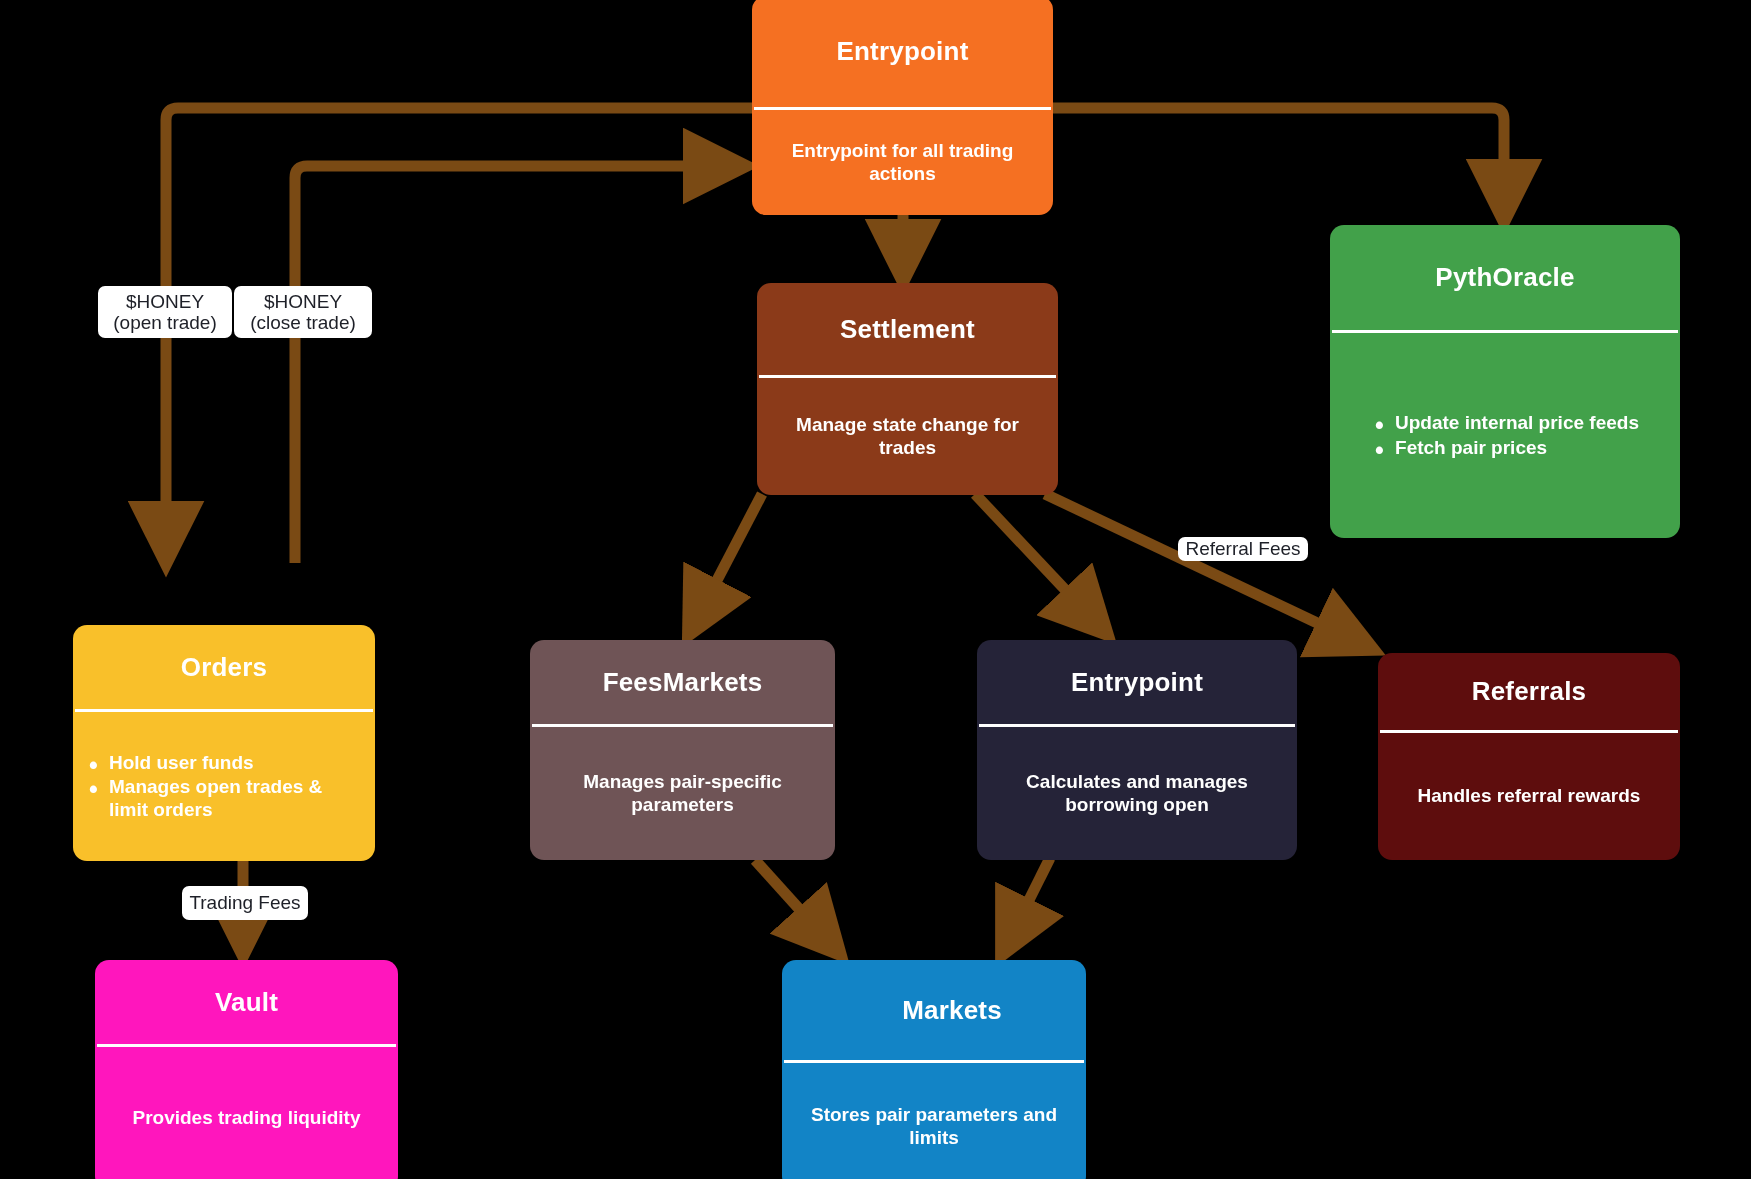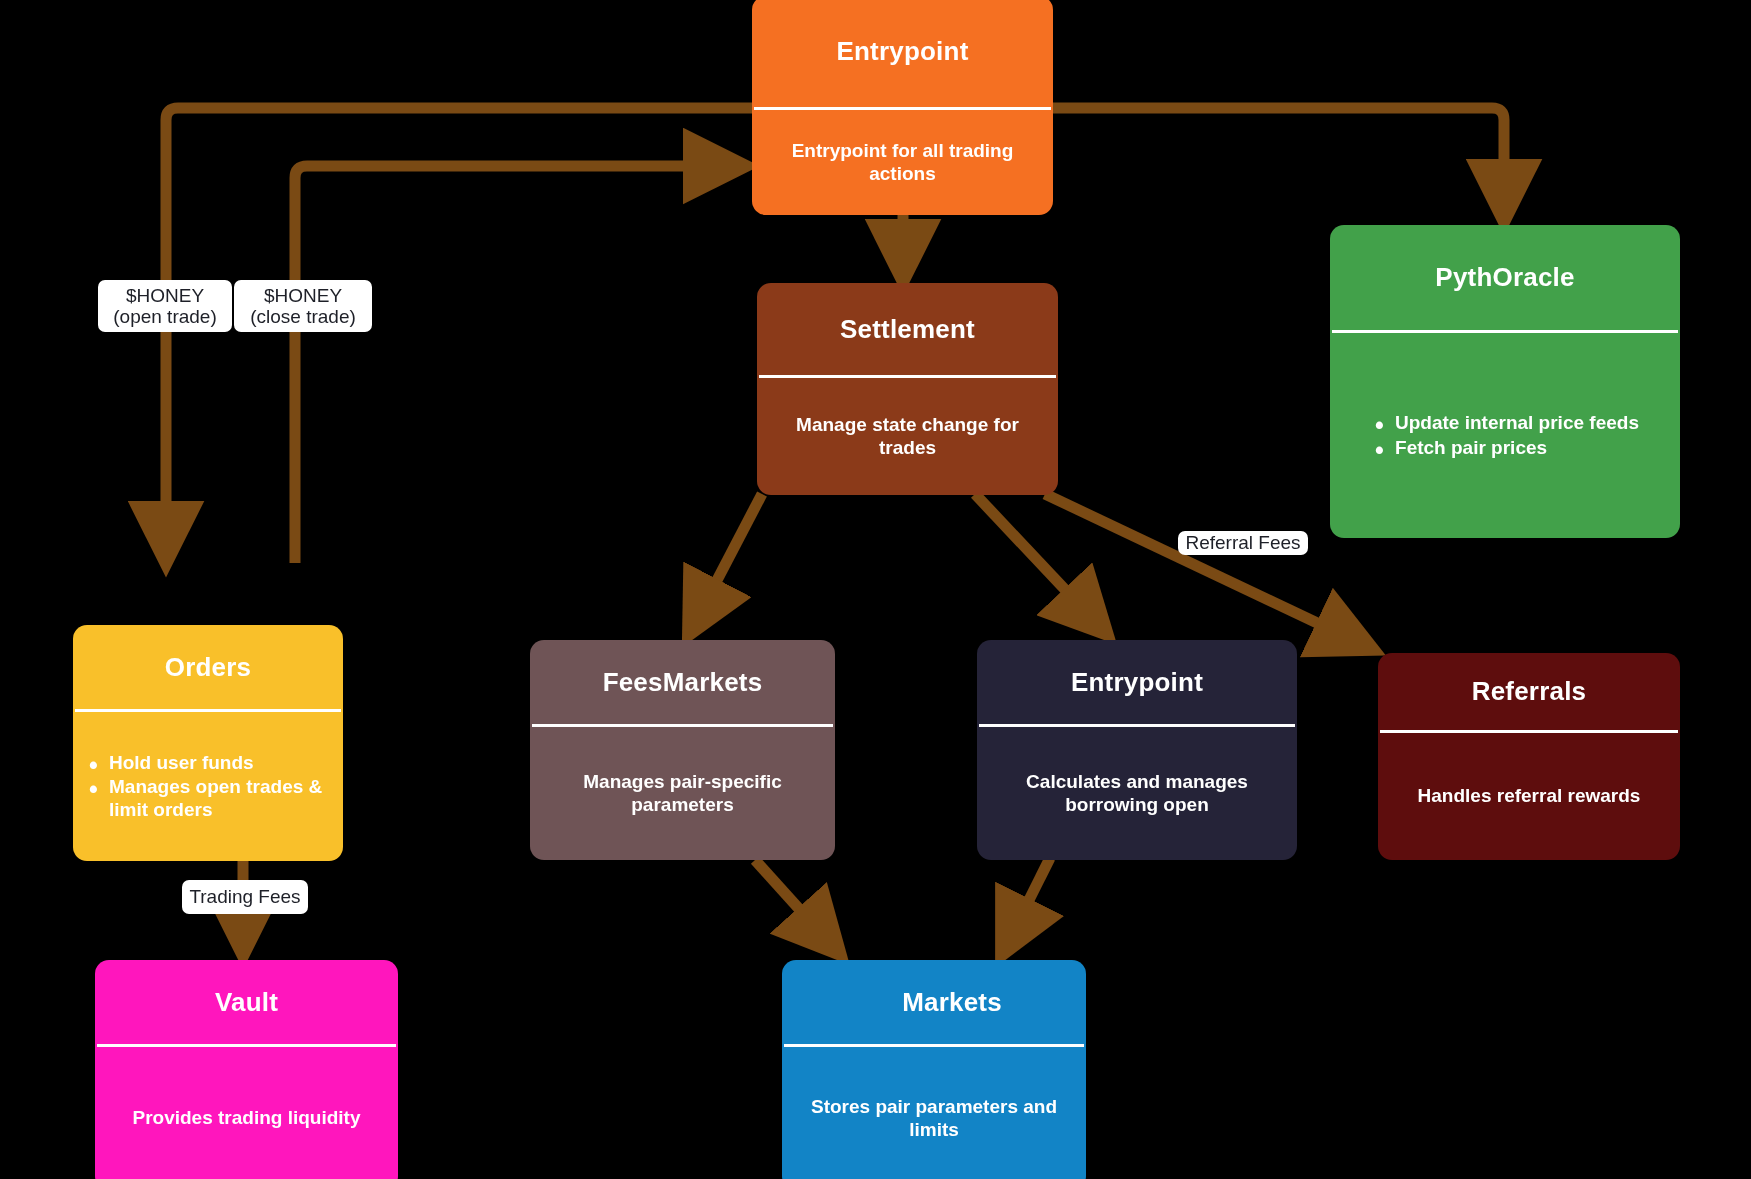--- a/index.html
+++ b/index.html
@@ -68,20 +68,21 @@
     color:#1e2028;
     font-size:19px;
     font-weight:400;
     line-height:1.12;
     text-align:center;
     display:flex;align-items:center;justify-content:center;
     flex-direction:column;
     padding:3px 8px;
     box-sizing:border-box;
     white-space:nowrap;
+    margin-top:6px;
   }
   .edge-label .l2{display:block;}
 </style>
 </head>
 <body>
 
 <div id="stage">
 
   <svg id="wires" viewBox="0 0 1751 1179">
     <defs>
@@ -129,21 +130,21 @@
       </ul>
     </div>
   </div>
 
   <div class="node" style="left:757px;top:283px;width:301px;height:212px;background:#8b3a19;">
     <div class="title" style="height:92px;">Settlement</div>
     <div class="rule"></div>
     <div class="body">Manage state change for trades</div>
   </div>
 
-  <div class="node" style="left:73px;top:625px;width:270px;height:236px;background:#f9c02a;">
+  <div class="node" style="left:73px;top:625px;width:302px;height:236px;background:#f9c02a;">
     <div class="title" style="height:84px;">Orders</div>
     <div class="rule"></div>
     <div class="body bullets">
       <ul>
         <li>Hold user funds</li>
         <li>Manages open trades &amp; limit orders</li>
       </ul>
     </div>
   </div>
 
@@ -165,21 +166,21 @@
     <div class="body">Handles referral rewards</div>
   </div>
 
   <div class="node" style="left:95px;top:960px;width:303px;height:230px;background:#ff16bd;">
     <div class="title" style="height:84px;">Vault</div>
     <div class="rule"></div>
     <div class="body">Provides trading liquidity</div>
   </div>
 
   <div class="node" style="left:782px;top:960px;width:304px;height:230px;background:#1284c6;">
-    <div class="title" style="height:84px;margin-left:36px;">Markets</div>
+    <div class="title" style="height:100px;margin-left:36px;">Markets</div>
     <div class="rule"></div>
     <div class="body">Stores pair parameters and limits</div>
   </div>
 
   <div class="edge-label" style="left:98px;top:280px;width:134px;height:52px;">
     <span>$HONEY</span>
     <span class="l2">(open trade)</span>
   </div>
 
   <div class="edge-label" style="left:234px;top:280px;width:138px;height:52px;">

